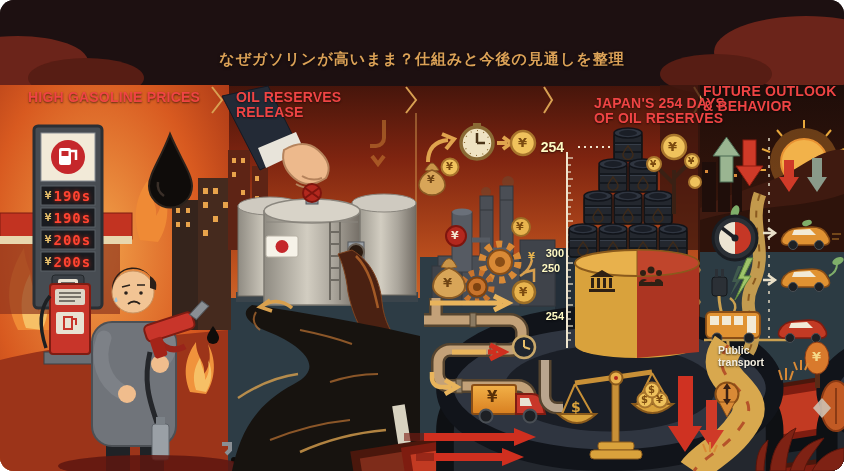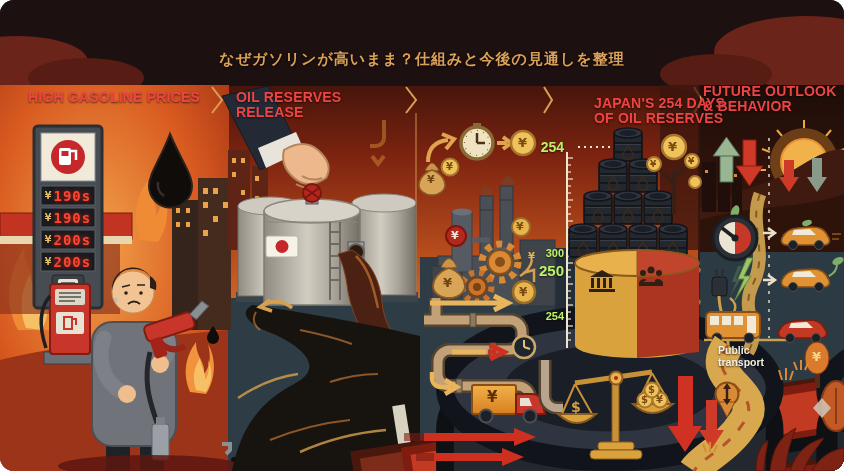--- a/index.html
+++ b/index.html
@@ -25,21 +25,21 @@
     letter-spacing:.2px;
     text-shadow:0 1px 2px rgba(0,0,0,.6);
   }
   .price-row{
     display:flex;align-items:center;justify-content:center;gap:2px;
     font-family:"DejaVu Sans Mono",monospace;
   }
   .price-cur{color:#e8c06a;font-size:11px;font-weight:bold;}
   .price-val{color:#ff4431;font-size:14px;font-weight:bold;letter-spacing:1px;
     text-shadow:0 0 4px rgba(230,40,20,.8);}
-  .ylab{color:#bef264;font-weight:bold;text-align:right;
+  .ylab{color:#fef9c3;font-weight:bold;text-align:right;
     text-shadow:0 1px 2px rgba(0,0,0,.6);}
   .sym{font-weight:bold;font-family:"DejaVu Sans",sans-serif;line-height:1;}
   .pt-label{
     color:#f5f0e2;font-weight:bold;font-size:10.5px;line-height:1.15;
     text-shadow:0 1px 2px rgba(0,0,0,.7);
     padding-left:12px;
   }
 </style>
 </head>
 <body>
@@ -628,21 +628,21 @@
   <span class="price-cur">¥</span>
   <span class="price-val">200s</span>
 </div>
 <div class="abs price-row" style="left:42px;top:253px;width:52px;height:17px;">
   <span class="price-cur">¥</span>
   <span class="price-val">200s</span>
 </div>
 
 <div class="abs ylab" style="left:534px;top:139px;width:30px;font-size:14px;">254</div>
 <div class="abs ylab" style="left:538px;top:202px;width:26px;font-size:11px;margin-top:45px;">300</div>
-<div class="abs ylab" style="left:538px;top:262px;width:26px;font-size:15px;">250</div>
+<div class="abs ylab" style="left:538px;top:262px;width:26px;font-size:11px;text-align:center;">250</div>
 <div class="abs ylab" style="left:538px;top:310px;width:26px;font-size:11px;">254</div>
 
 <div class="abs pt-label" style="left:706px;top:344px;width:64px;">Public transport</div>
 
 <span class="abs sym" style="left:518px;top:136px;font-size:13px;color:#7a4a10;">¥</span>
 <span class="abs sym" style="left:446px;top:162px;font-size:10px;color:#7a4a10;">¥</span>
 <span class="abs sym" style="left:427px;top:174px;font-size:11px;color:#6e4414;">¥</span>
 <span class="abs sym" style="left:451px;top:230px;font-size:11px;color:#f2e6d0;">¥</span>
 <span class="abs sym" style="left:516px;top:221px;font-size:11px;color:#7a4a10;">¥</span>
 <span class="abs sym" style="left:443px;top:276px;font-size:13px;color:#6e4414;">¥</span>

